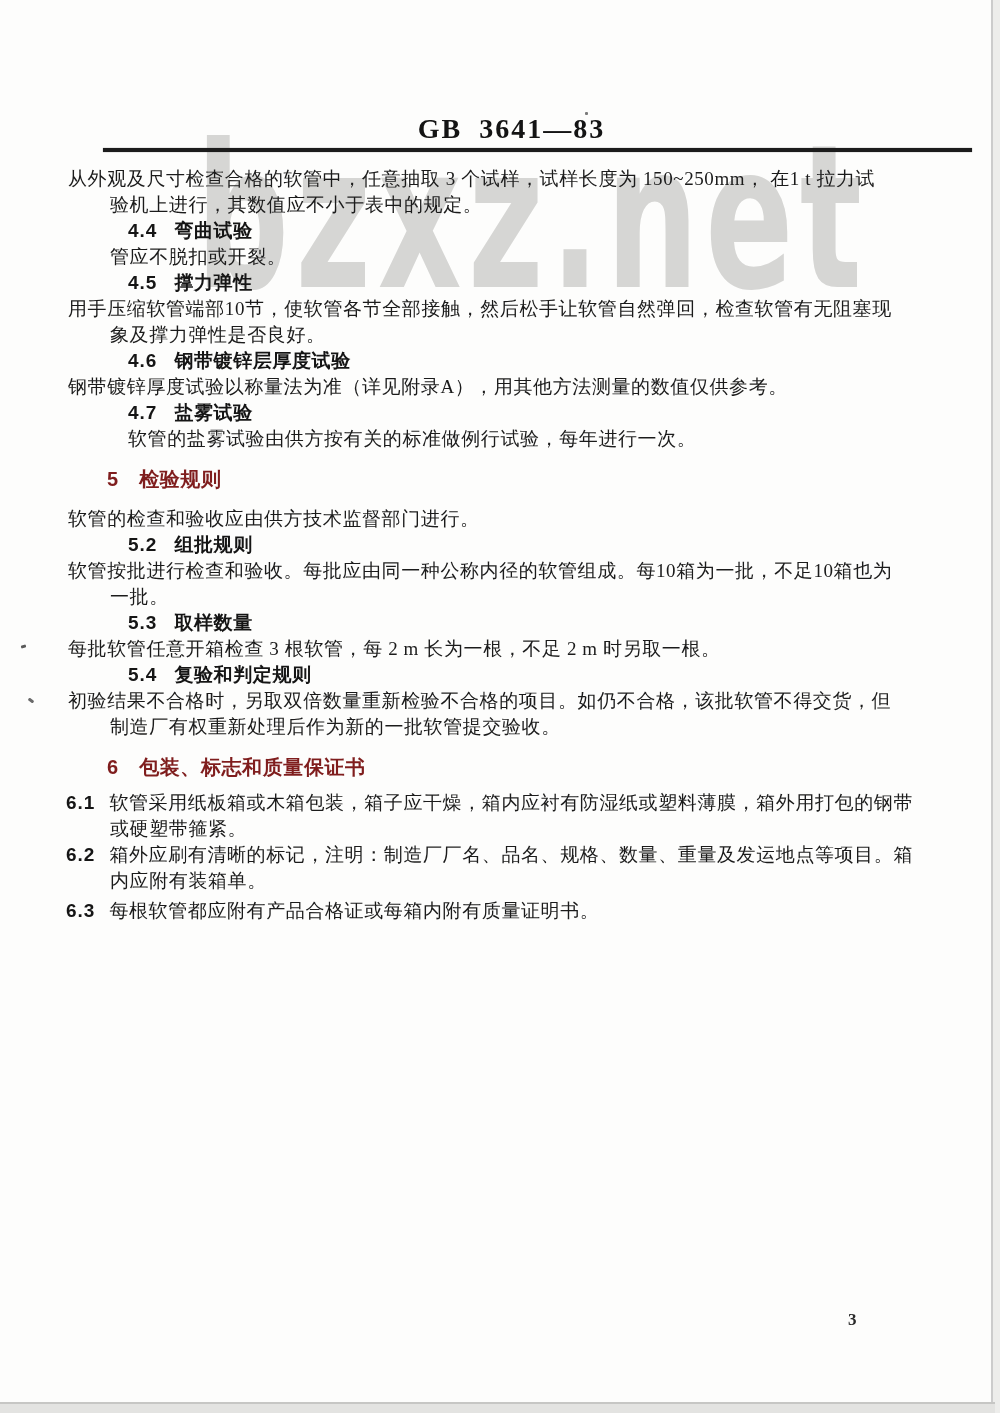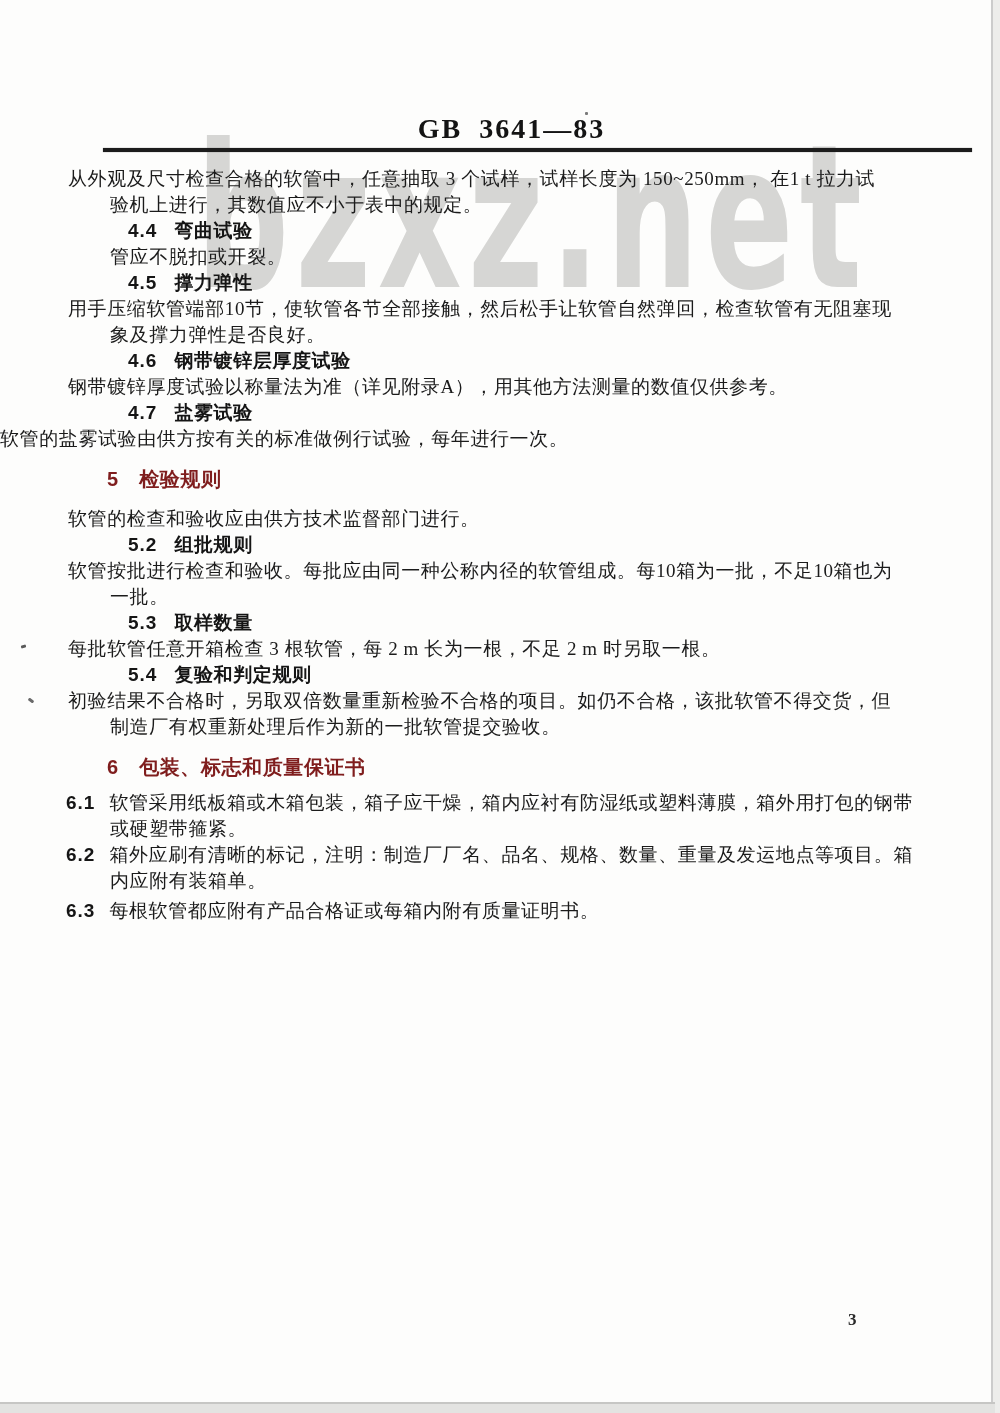--- a/index.html
+++ b/index.html
@@ -73,21 +73,21 @@
   }
   .line {
     font-size: 19px;
     line-height: 26px;
     letter-spacing: 0.6px;
     white-space: nowrap;
     color: #1b1b1b;
   }
   .t-cont { padding-left: 110px; }
   .t-ind  { padding-left: 68px; font-family: Liberation Serif, serif; }
-  .t-47   { }
+  .t-47   { padding-left: 128px; }
   .t-sub {
     padding-left: 128px;
     font-family: "Liberation Sans", sans-serif;
     font-weight: 700;
     color: #151515;
   }
   .t-sub .hnum { margin-right: 17px; letter-spacing: 1px; }
   .t-sec {
     padding-left: 107px;
     font-family: "Liberation Sans", sans-serif;

